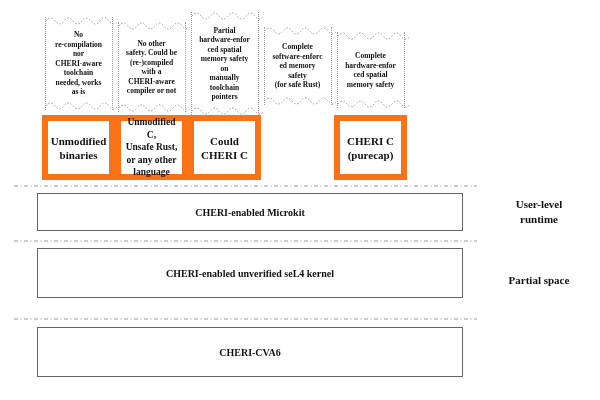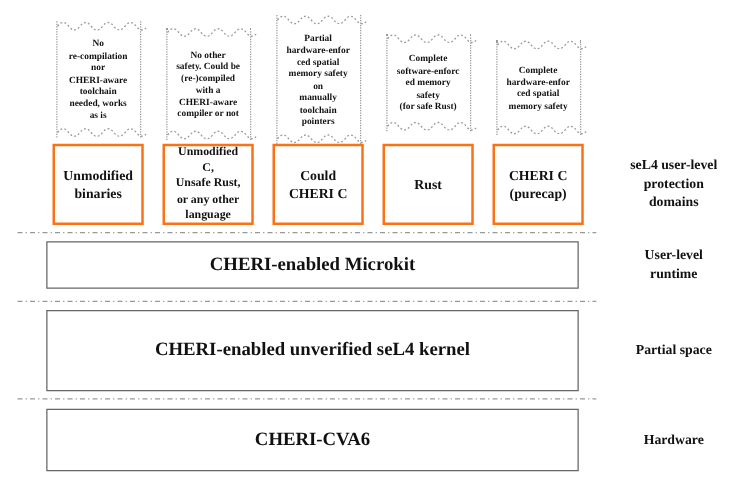--- a/index.html
+++ b/index.html
@@ -13,21 +13,20 @@
     overflow: hidden;
   }
 
   
   #columns {
     position: absolute;
     left: 42px;
     top: 5px;
     width: 425px;
     display: flex;
-    gap: 15px;
   }
   .column {
     width: 73px;
     display: flex;
     flex-direction: column;
     align-items: center;
   }
   .cloud-zone {
     height: 110px;
     width: 100%;
@@ -60,21 +59,21 @@
     line-height: 9.5px;
     font-weight: bold;
     white-space: pre-line;
     padding: 1px 2px;
   }
   .domain-box {
     margin-top: 0;
     width: 73px;
     height: 65px;
     box-sizing: border-box;
-    border: 2px solid #f97316;
+    border: 6px solid #f97316;
     display: flex;
     align-items: center;
     justify-content: center;
     text-align: center;
     font-weight: bold;
     font-size: 11px;
     line-height: 14px;
     white-space: pre-line;
   }
   .domain-box.dense {
@@ -95,25 +94,25 @@
   .layer-box {
     position: absolute;
     left: 37px;
     width: 426px;
     box-sizing: border-box;
     border: 1px solid #666666;
     display: flex;
     align-items: center;
     justify-content: center;
     font-weight: bold;
-    font-size: 15px;
+    font-size: 10px;
     text-align: center;
   }
   #runtime-box  { top: 193px; height: 38px; }
-  #kernel-box   { top: 248px; height: 65px; }
+  #kernel-box   { top: 248px; height: 50px; }
   #hardware-box { top: 327px; height: 50px; }
 
   
   .side-label {
     position: absolute;
     left: 480px;
     width: 118px;
     display: flex;
     align-items: center;
     justify-content: center;
@@ -218,23 +217,20 @@
             </svg>
           <div class="cloud-text">Complete
 software-enforc
 ed memory
 safety
 (for safe Rust)</div>
           <svg class="wave" viewBox="0 0 66 8" preserveAspectRatio="none">
               <path d="M0,4 Q4.5,-2 9,4 T18,4 T27,4 T36,4 T45,4 T54,4 T63,4 T72,4" fill="none" stroke="#999999" stroke-width="1" stroke-dasharray="1.5,1.8"></path>
             </svg>
         </div>
-      </div>
-      <div class="domain-box">
-        <span>Rust</span>
       </div>
     </div>
 
     <div class="column">
       <div class="cloud-zone">
         <div class="cloud" style="height:76px;margin-bottom:7px">
           <svg class="wave" viewBox="0 0 66 8" preserveAspectRatio="none">
               <path d="M0,4 Q4.5,-2 9,4 T18,4 T27,4 T36,4 T45,4 T54,4 T63,4 T72,4" fill="none" stroke="#999999" stroke-width="1" stroke-dasharray="1.5,1.8"></path>
             </svg>
           <div class="cloud-text">Complete
@@ -267,21 +263,17 @@
   <div class="layer-box" id="runtime-box">
     <span>CHERI-enabled Microkit</span>
   </div>
   <div class="layer-box" id="kernel-box">
     <span>CHERI-enabled unverified seL4 kernel</span>
   </div>
   <div class="layer-box" id="hardware-box">
     <span>CHERI-CVA6</span>
   </div>
 
-  <div class="side-label" id="side-domains">seL4 user-level
-protection
-domains</div>
   <div class="side-label" id="side-runtime">User-level
 runtime</div>
   <div class="side-label" id="side-kernel">Partial space</div>
-  <div class="side-label" id="side-hardware">Hardware</div>
 
 </div>
 
 </body></html>

